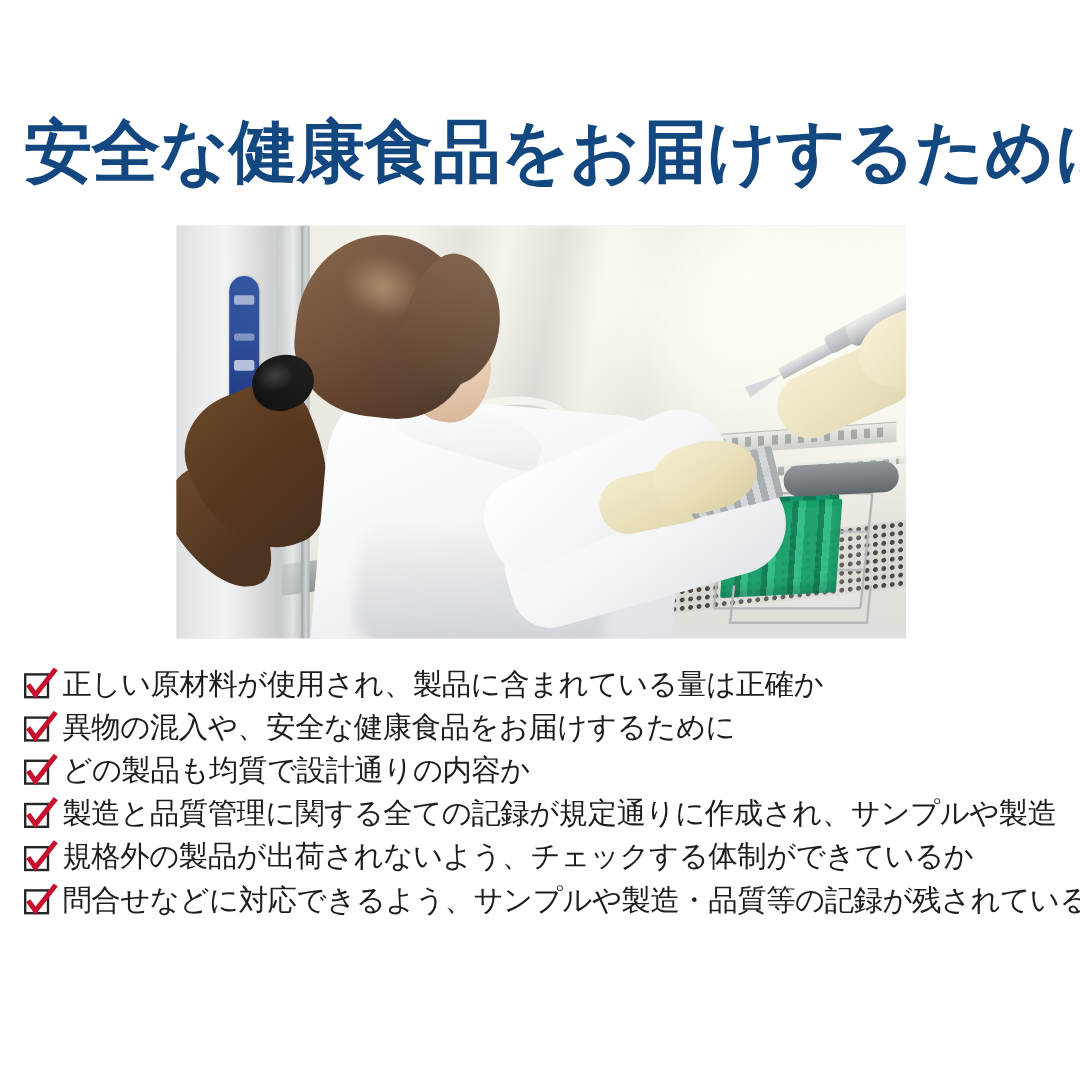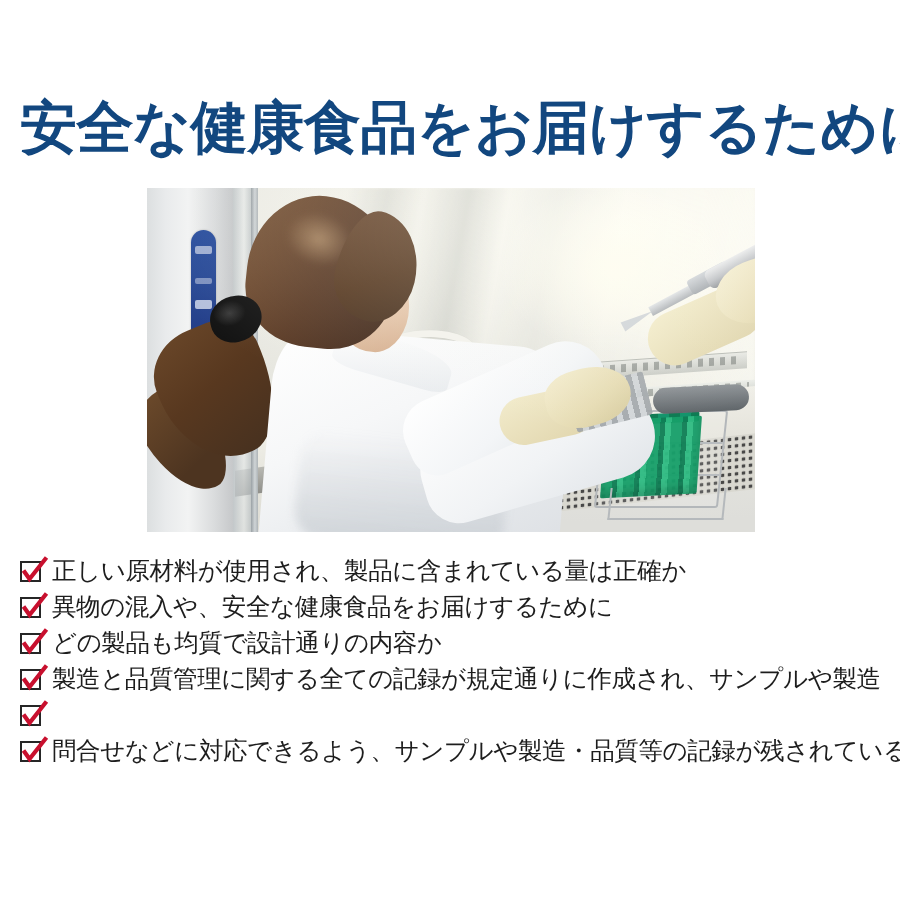--- a/index.html
+++ b/index.html
@@ -730,20 +730,21 @@
       </span>
       <span class="check-label">製造と品質管理に関する全ての記録が規定通りに作成され、サンプルや製造</span>
     </div>
 
     <div class="check-row">
       <span class="checkbox">
         <svg viewBox="0 0 30 30" aria-hidden="true">
           <path d="M4.5 14.5 L10.5 23 L27.5 1.5" fill="none" stroke="#c8102e" stroke-width="4.2" stroke-linecap="butt" stroke-linejoin="miter"></path>
         </svg>
       </span>
+      <span class="check-label">規格外の製品が出荷されないよう、チェックする体制ができているか</span>
     </div>
 
     <div class="check-row">
       <span class="checkbox">
         <svg viewBox="0 0 30 30" aria-hidden="true">
           <path d="M4.5 14.5 L10.5 23 L27.5 1.5" fill="none" stroke="#c8102e" stroke-width="4.2" stroke-linecap="butt" stroke-linejoin="miter"></path>
         </svg>
       </span>
       <span class="check-label">問合せなどに対応できるよう、サンプルや製造・品質等の記録が残されているか</span>
     </div>

